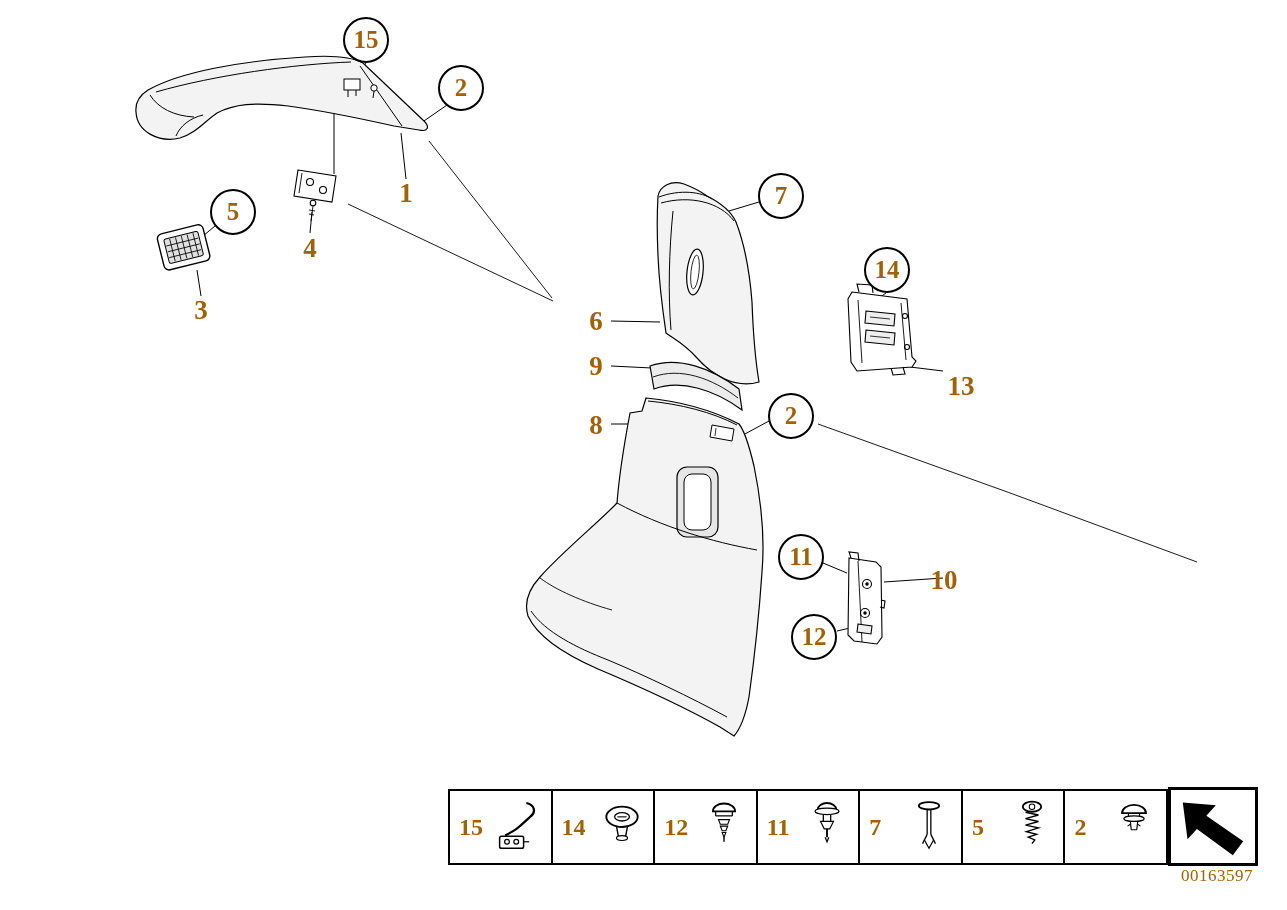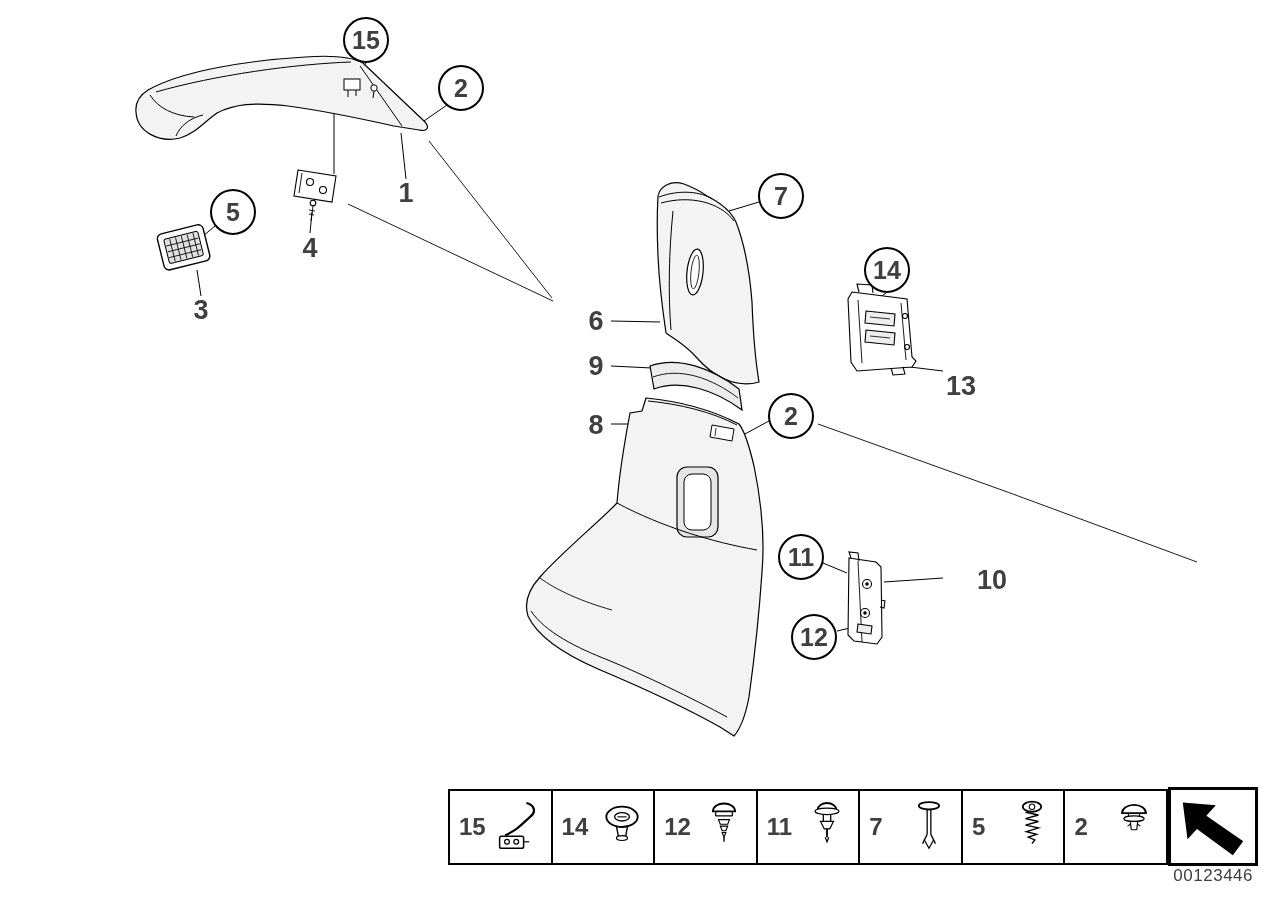--- a/index.html
+++ b/index.html
@@ -1,18 +1,18 @@
 <!DOCTYPE html>
 <html><head>
 <meta charset="utf-8">
 <style>
   html,body { margin:0; padding:0; background:#fff; }
   .canvas {
     position:relative; width:1287px; height:910px; background:#ffffff;
-    font-family:Liberation Sans, sans-serif; color:#404040; overflow:hidden;
+    font-family:Liberation Serif, serif; color:#a16207; overflow:hidden;
   }
   svg.art { position:absolute; left:0; top:0; }
   .callout {
     position:absolute; width:46px; height:46px; box-sizing:border-box;
     border:2.2px solid #000; border-radius:50%; background:#fff;
     display:flex; align-items:center; justify-content:center;
     font-size:25px; font-weight:bold; cursor:pointer;
   }
   .plabel {
     position:absolute; transform:translate(-50%,-50%);
@@ -177,21 +177,21 @@
       <span>12</span>
     </div>
 
   <div class="plabel" style="left:406px; top:193px;">1</div>
   <div class="plabel" style="left:310px; top:248px;">4</div>
   <div class="plabel" style="left:201px; top:310px;">3</div>
   <div class="plabel" style="left:596px; top:321px;">6</div>
   <div class="plabel" style="left:596px; top:366px;">9</div>
   <div class="plabel" style="left:596px; top:425px;">8</div>
   <div class="plabel" style="left:961px; top:374px;margin-top:12px;">13</div>
-  <div class="plabel" style="left:992px; top:580px;">10</div>
+  <div class="plabel" style="left:944px; top:580px;">10</div>
 
   <div class="legend">
 
     <div class="cell">
       <span class="num">15</span>
       <svg width="48" height="60" viewBox="0 0 52 60">
         <g stroke="#000" fill="none">
           <path d="M34,4 C43,6 45,14 38,19 L27,29 C22,34 17,36 11,39" stroke-width="2.4"></path>
           <rect x="5" y="40" width="26" height="13" rx="2" stroke-width="1.6" fill="#fff"></rect>
           <circle cx="13" cy="46" r="2.6" stroke-width="1.3"></circle>
@@ -278,15 +278,15 @@
       </svg>
     </div>
   </div>
 
   <div class="arrowbox">
     <svg width="80" height="68" viewBox="0 0 84 72">
       <path d="M10,10 L45,13 L35,24 L74,51 L63,66 L25,38 L15,49 Z" fill="#000"></path>
     </svg>
   </div>
 
-  <div class="figid">00123446</div>
+  <div class="figid">00163597</div>
 
 </div>
 
 </body></html>

